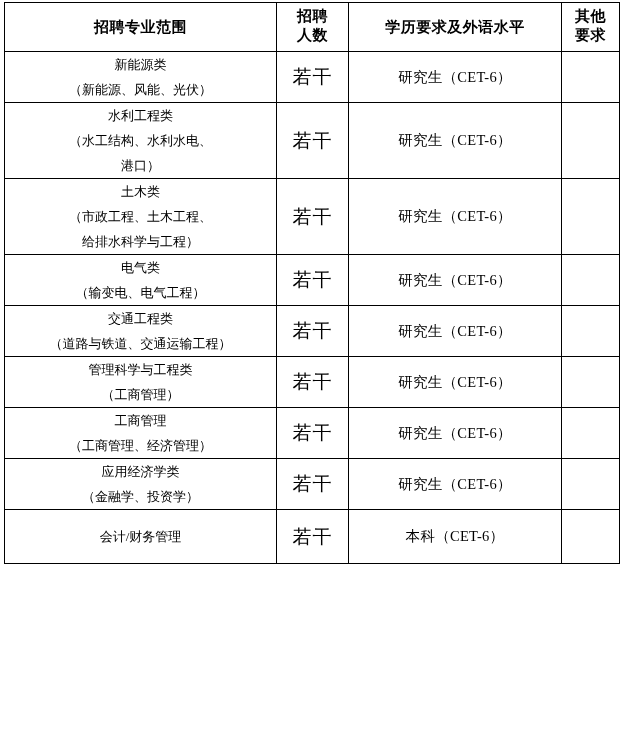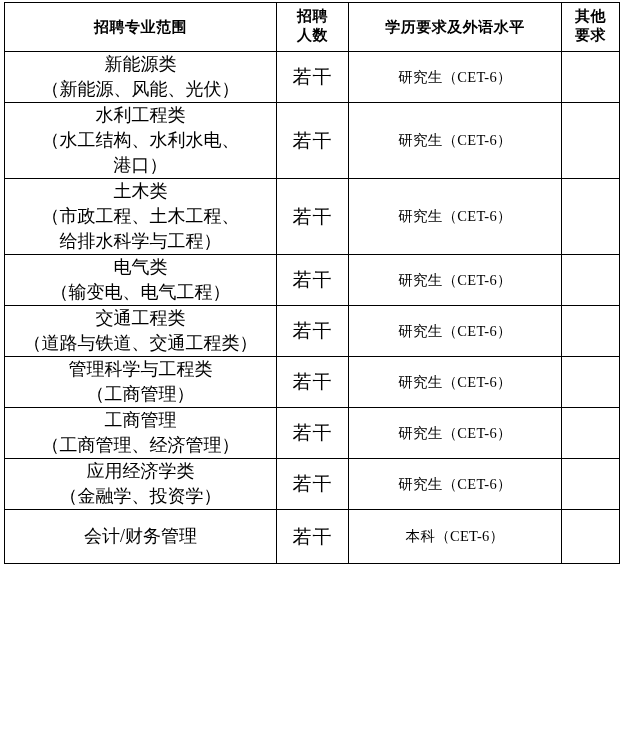--- a/index.html
+++ b/index.html
@@ -39,21 +39,21 @@
     line-height: 19px;
     padding: 5px 2px;
     letter-spacing: 0.5px;
   }
   col.c-major   { width: 272px; }
   col.c-count   { width: 72px; }
   col.c-edu     { width: 213px; }
   col.c-other   { width: 58px; }
 
   .cell-major {
-    font-size: 18px;
+    font-size: 13px;
     line-height: 25px;
     padding: 6px 4px;
   }
   .cell-major .line {
     display: block;
     white-space: nowrap;
   }
   .cell-count {
     font-size: 19px;
     letter-spacing: 1px;
@@ -136,21 +136,21 @@
           <span class="line">（输变电、电气工程）</span>
         </td>
         <td class="cell-count">若干</td>
         <td class="cell-edu">研究生（CET-6）</td>
         <td class="cell-other"></td>
       </tr>
 
       <tr>
         <td class="cell-major">
           <span class="line">交通工程类</span>
-          <span class="line">（道路与铁道、交通工程类）</span>
+          <span class="line">（道路与铁道、交通运输工程）</span>
         </td>
         <td class="cell-count">若干</td>
         <td class="cell-edu">研究生（CET-6）</td>
         <td class="cell-other"></td>
       </tr>
 
       <tr>
         <td class="cell-major">
           <span class="line">管理科学与工程类</span>
           <span class="line">（工商管理）</span>

